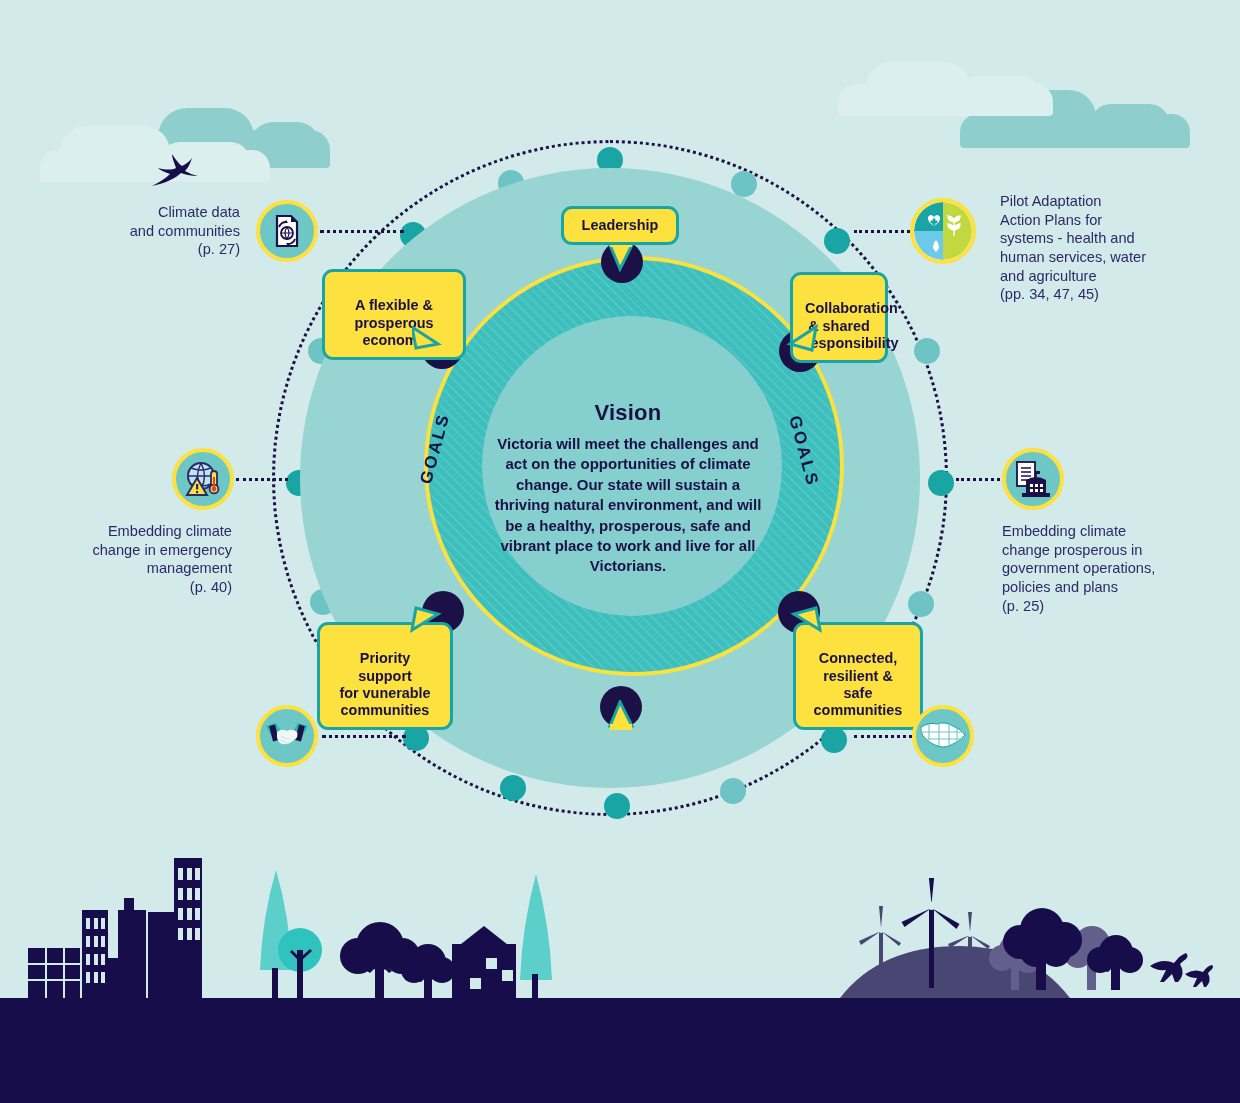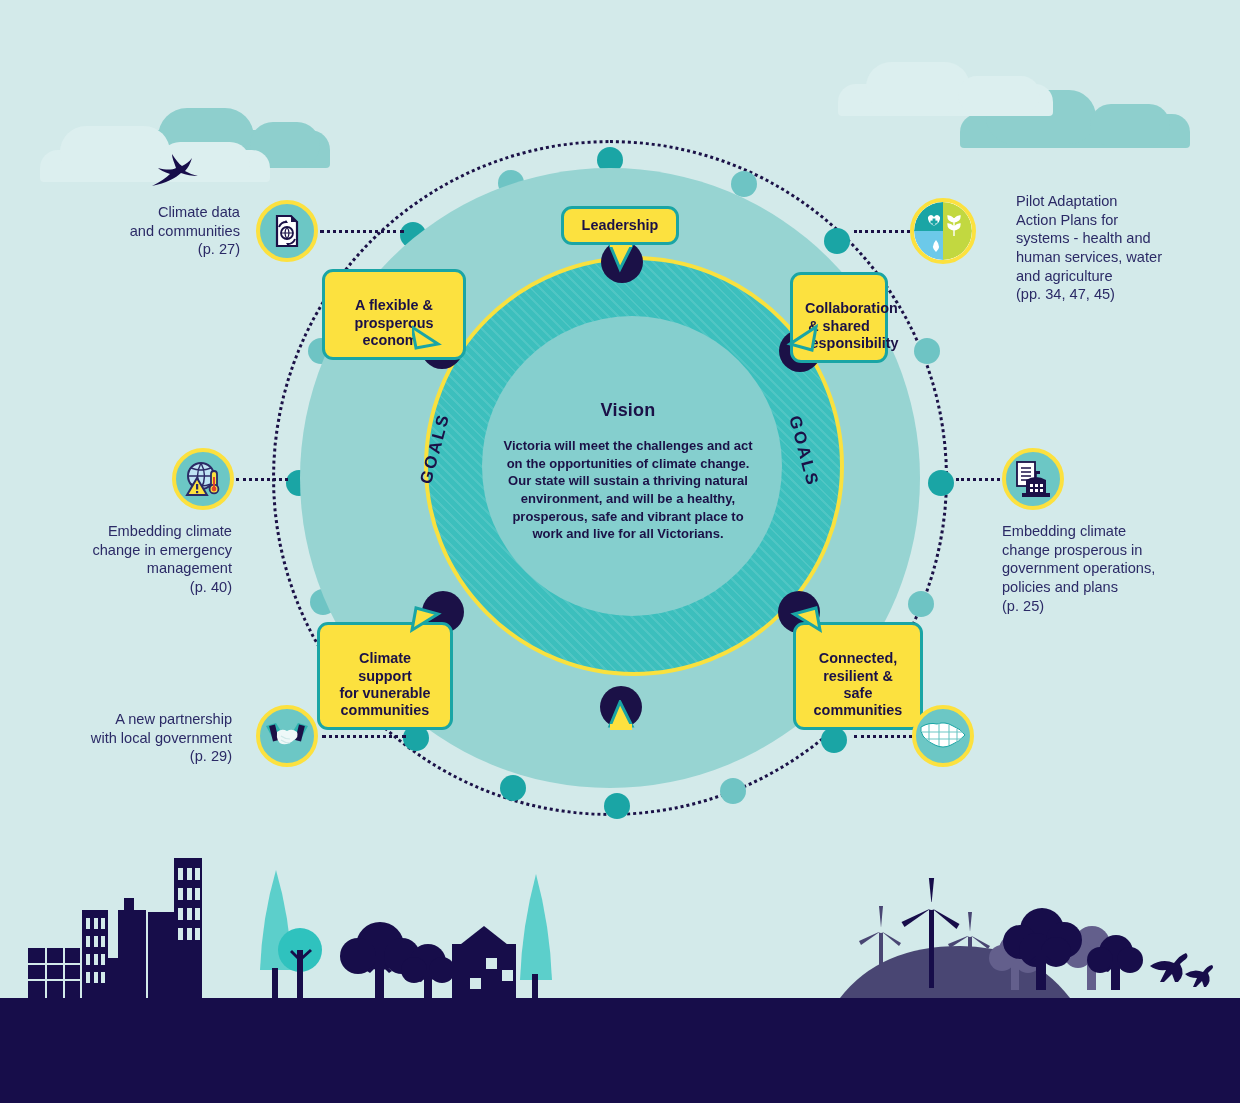--- a/index.html
+++ b/index.html
@@ -49,26 +49,26 @@
     position:absolute;left:482px;top:316px;width:300px;height:300px;
     border-radius:50%;
     background:#85cfce;
   }
 
   .vision-wrap{
     position:absolute;left:478px;top:400px;width:300px;
     text-align:center;
   }
   .vision-title{
-    font-size:18px;font-weight:bold;color:#1b1147;margin:0 0 6px 0;
+    font-size:22px;font-weight:bold;color:#1b1147;margin:0 0 6px 0;
     letter-spacing:.2px;
   }
   .vision-body{
-    font-size:13px;font-weight:bold;line-height:1.36;color:#1b1147;
-    margin:16px;padding:0 8px;
+    font-size:15px;font-weight:bold;line-height:1.36;color:#1b1147;
+    margin:8px;padding:0 8px;
   }
 
   .goals-label{
     position:absolute;font-size:17px;font-weight:bold;letter-spacing:2.5px;
     color:#1b1147;
   }
   .goals-left{left:400px;top:440px;width:70px;text-align:center;
     transform:rotate(-75deg);}
   .goals-right{left:768px;top:440px;width:70px;text-align:center;
     transform:rotate(75deg);}
@@ -211,21 +211,21 @@
     <span>Collaboration
 &amp; shared
 responsibility</span>
   </div>
   <svg class="tail-tri" style="left:782px;top:322px;" width="40" height="40" viewBox="0 0 40 40">
     <path d="M34 5 L30 28 L8 22 Z" fill="#fce13f" stroke="#1aa5a5" stroke-width="3"></path>
   </svg>
 
   <div class="tail-dot" style="left:422px;top:591px;"></div>
   <div class="callout" style="left:317px;top:622px;width:136px;white-space:pre-line;">
-    <span>Climate support
+    <span>Priority support
 for vunerable
 communities</span>
   </div>
   <svg class="tail-tri" style="left:410px;top:596px;" width="42" height="42" viewBox="0 0 42 42">
     <path d="M2 34 L6 12 L28 18 Z" fill="#fce13f" stroke="#1aa5a5" stroke-width="3"></path>
   </svg>
 
   <div class="tail-dot" style="left:778px;top:591px;"></div>
   <div class="callout" style="left:793px;top:622px;width:130px;white-space:pre-line;">
     <span>Connected,
@@ -283,39 +283,34 @@
   <div class="icon-circle" style="left:256px;top:705px;">
     <svg width="42" height="32" viewBox="0 0 42 32">
       <path d="M0 6 L10 3 L16 13 L6 17 Z" fill="#2fb3b0"></path>
       <path d="M42 6 L32 3 L26 13 L36 17 Z" fill="#2fb3b0"></path>
       <rect x="5" y="5" width="6" height="16" transform="rotate(-14 8 13)" fill="#1b1147"></rect>
       <rect x="31" y="5" width="6" height="16" transform="rotate(14 34 13)" fill="#1b1147"></rect>
       <path d="M11 12 q5 -4 10 -1 q5 -3 10 1 q2 5 -3 8 q-5 5 -12 4 q-6 -2 -5 -12 Z" fill="#eef8f8"></path>
       <path d="M15 16 q4 3 9 3 M15 20 q4 3 9 3" stroke="#cfe8e8" stroke-width="1.2" fill="none"></path>
     </svg>
   </div>
-  <div class="side-label r" style="left:70px;top:710px;width:162px;">
-    <div>A new partnership</div>
-    <div>with local government</div>
-    <div>(p. 29)</div>
-  </div>
 
   <div class="icon-circle pie" style="left:910px;top:198px;width:66px;height:66px;">
     <svg width="58" height="58" viewBox="0 0 58 58">
       <path d="M29 29 L29 0 A29 29 0 0 0 0 29 Z" fill="#1aa5a5"></path>
       <path d="M29 29 L29 0 A29 29 0 0 1 29 58 Z" fill="#c2d840"></path>
       <path d="M29 29 L29 58 A29 29 0 0 1 0 29 Z" fill="#6cc9e9"></path>
       <path d="M14 15 q3 -4 6 0 q3 -4 6 0 q1 5 -6 9 q-7 -4 -6 -9 Z" fill="#fff"></path>
       <rect x="18.6" y="16.5" width="2.8" height="7" fill="#1aa5a5"></rect>
       <rect x="16.5" y="18.6" width="7" height="2.8" fill="#1aa5a5"></rect>
       <path d="M22 38 q6 7 0 12 q-6 -5 0 -12 Z" fill="#fff"></path>
       <path d="M40 16 v18 M40 20 q-6 -1 -6 -6 q6 1 6 6 M40 20 q6 -1 6 -6 q-6 1 -6 6 M40 28 q-6 -1 -6 -6 q6 1 6 6 M40 28 q6 -1 6 -6 q-6 1 -6 6" fill="#fff" stroke="#fff" stroke-width="1.4"></path>
     </svg>
   </div>
-  <div class="side-label l" style="left:1000px;top:192px;width:200px;margin-left:16px;">
+  <div class="side-label l" style="left:1000px;top:192px;width:200px;">
     <div>Pilot Adaptation</div>
     <div>Action Plans for</div>
     <div>systems - health and</div>
     <div>human services, water</div>
     <div>and agriculture</div>
     <div>(pp. 34, 47, 45)</div>
   </div>
 
   <div class="icon-circle" style="left:1002px;top:448px;">
     <svg width="40" height="38" viewBox="0 0 40 38">

